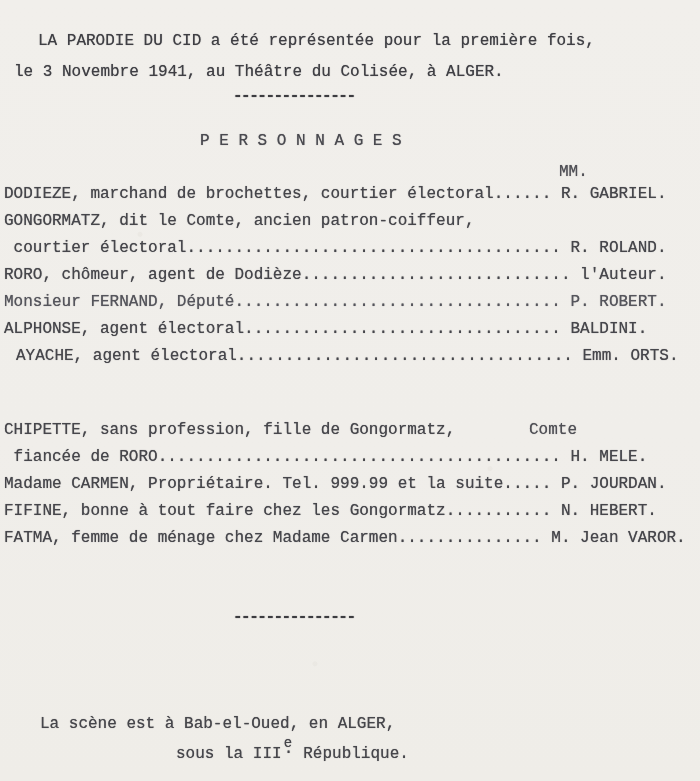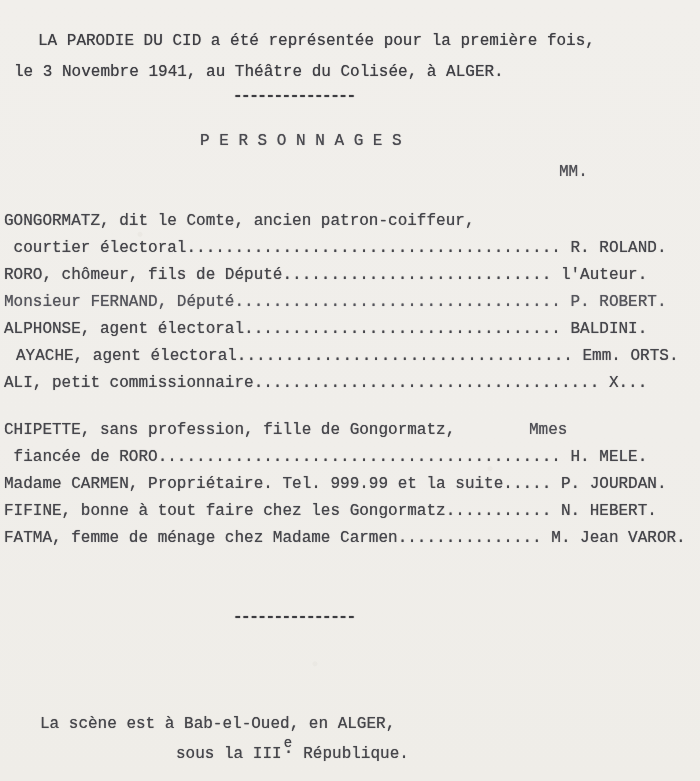--- a/index.html
+++ b/index.html
@@ -52,30 +52,30 @@
 <div class="page">
 
   <div class="line title-line" style="top:31px;left:38px;">LA PARODIE DU CID a été représentée pour la première fois,</div>
   <div class="line title-line" style="top:62px;left:14px;">le 3 Novembre 1941, au Théâtre du Colisée, à ALGER.</div>
   <div class="line sep" style="top:86px;left:233px;">---------------</div>
 
   <div class="line heading" style="top:131px;left:200px;">P E R S O N N A G E S</div>
 
   <div class="line col-label" style="top:162px;left:559px;">MM.</div>
 
+  <div class="line" style="top:184px;left:4px;">DODIEZE, marchand de brochettes, courtier électoral...... R. GABRIEL.</div>
   <div class="line" style="top:211px;left:4px;text-align:center;">GONGORMATZ, dit le Comte, ancien patron-coiffeur,</div>
   <div class="line" style="top:238px;left:4px;"> courtier électoral....................................... R. ROLAND.</div>
-  <div class="line" style="top:265px;left:4px;">RORO, chômeur, fils de Député............................ l'Auteur.</div>
+  <div class="line" style="top:265px;left:4px;">RORO, chômeur, agent de Dodièze............................ l'Auteur.</div>
   <div class="line faded" style="top:292px;left:4px;">Monsieur FERNAND, Député.................................. P. ROBERT.</div>
   <div class="line" style="top:319px;left:4px;">ALPHONSE, agent électoral................................. BALDINI.</div>
   <div class="line" style="top:346px;left:16px;">AYACHE, agent électoral................................... Emm. ORTS.</div>
-  <div class="line" style="top:373px;left:4px;">ALI, petit commissionnaire.................................... X...</div>
 
   <div class="line" style="top:420px;left:4px;">CHIPETTE, sans profession, fille de Gongormatz,</div>
-  <div class="line col-label" style="top:420px;left:529px;">Mmes</div>
+  <div class="line col-label" style="top:420px;left:529px;">Comte</div>
 
   <div class="line" style="top:447px;left:4px;"> fiancée de RORO.......................................... H. MELE.</div>
   <div class="line" style="top:474px;left:4px;">Madame CARMEN, Propriétaire. Tel. 999.99 et la suite..... P. JOURDAN.</div>
   <div class="line" style="top:501px;left:4px;">FIFINE, bonne à tout faire chez les Gongormatz........... N. HEBERT.</div>
   <div class="line" style="top:528px;left:4px;">FATMA, femme de ménage chez Madame Carmen............... M. Jean VAROR.</div>
 
   <div class="line sep" style="top:607px;left:233px;">---------------</div>
 
   <div class="line" style="top:714px;left:40px;">La scène est à Bab-el-Oued, en ALGER,</div>
   <div class="line" style="top:742px;left:176px;"><span>sous la III</span><span class="supstack"><span class="sup">e</span><span class="subdot">.</span></span><span> République.</span></div>

